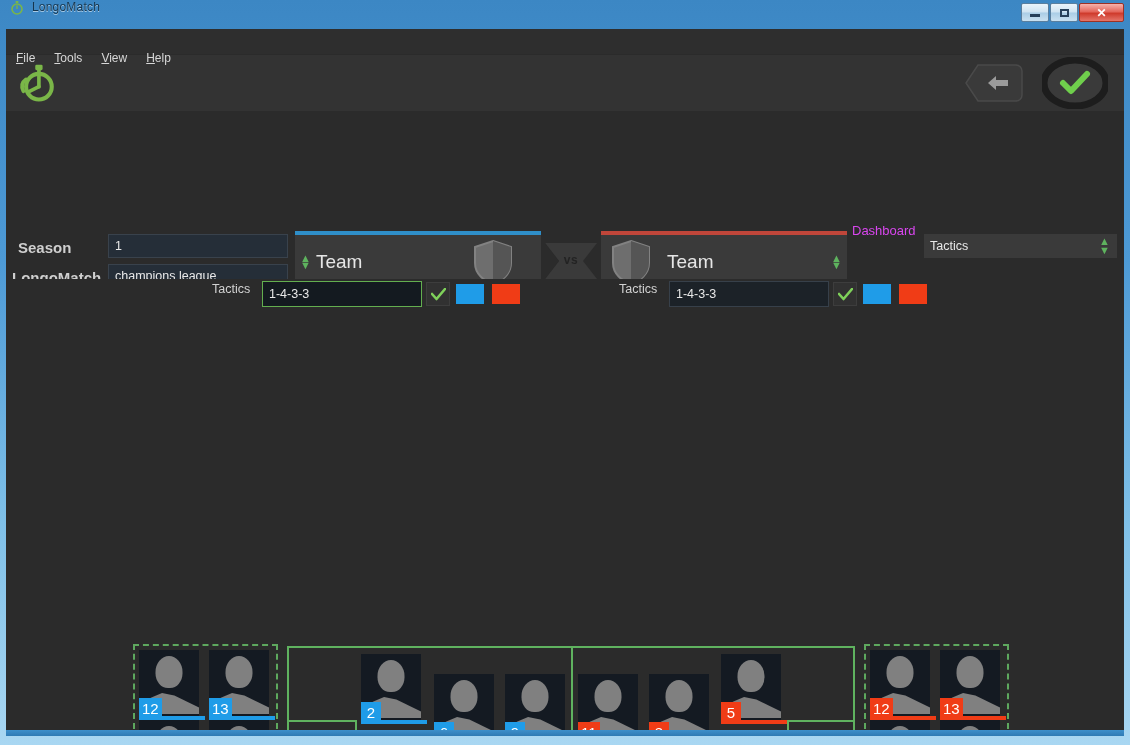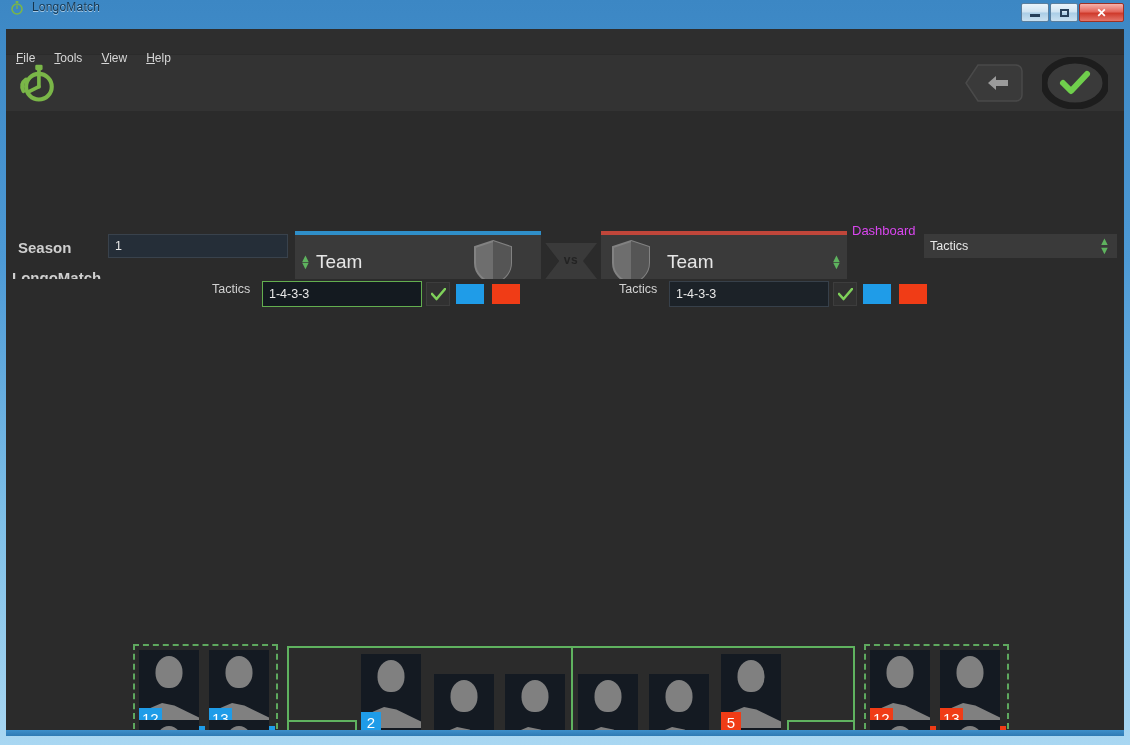--- a/index.html
+++ b/index.html
@@ -154,21 +154,21 @@
   #bench-left  { position:absolute; left: 127px; top: 329px; width: 145px; height: 371px; border: 2px dashed #5ea85e; }
   #bench-right { position:absolute; left: 858px; top: 329px; width: 145px; height: 371px; border: 2px dashed #5ea85e; }
   #pitch {
     position:absolute; left: 281px; top: 331px; width: 568px; height: 389px;
     border: 2px solid #5fb25f;
   }
   .pl { position:absolute; border-left: 2px solid #5fb25f; }
   .pt { position:absolute; border-top: 2px solid #5fb25f; }
 
   .player {
-    position: absolute; width: 60px; height: 80px; background: #141a22;
+    position: absolute; width: 60px; height: 70px; background: #141a22;
     overflow: visible;
   }
   .player .head {
     position:absolute; left: 50%; transform: translateX(-50%); top: 6px;
     width: 27px; height: 32px; border-radius: 50% 50% 46% 46%;
     background: #808080;
   }
   .player .body {
     position:absolute; left: 4px; bottom: 6px; width: 56px; height: 22px;
     background: #808080;
@@ -253,20 +253,21 @@
         </svg>
       </div>
     </div>
 
     <div id="formrow">
 
       <div class="lbl" id="season-label">Season</div>
       <input class="field" id="season-input" value="1" style="">
 
       <div class="lbl" id="comp-label">LongoMatch</div>
+      <input class="field" id="comp-input" value="champions league" style="">
 
       <div class="lbl" id="desc-label">Description</div>
       <textarea class="field" id="desc-input" style=""></textarea>
 
       <div class="lbl" id="date-label">Date</div>
       <input class="field" id="date-input" value="3/20/2015" style="">
       <div id="date-btn">
         <svg width="15" height="14" viewBox="0 0 15 14">
           <rect x="1" y="2" width="13" height="11" rx="1" fill="none" stroke="#c8c8c8" stroke-width="1.4"></rect>
           <rect x="1" y="2" width="13" height="3" fill="#c8c8c8"></rect>

